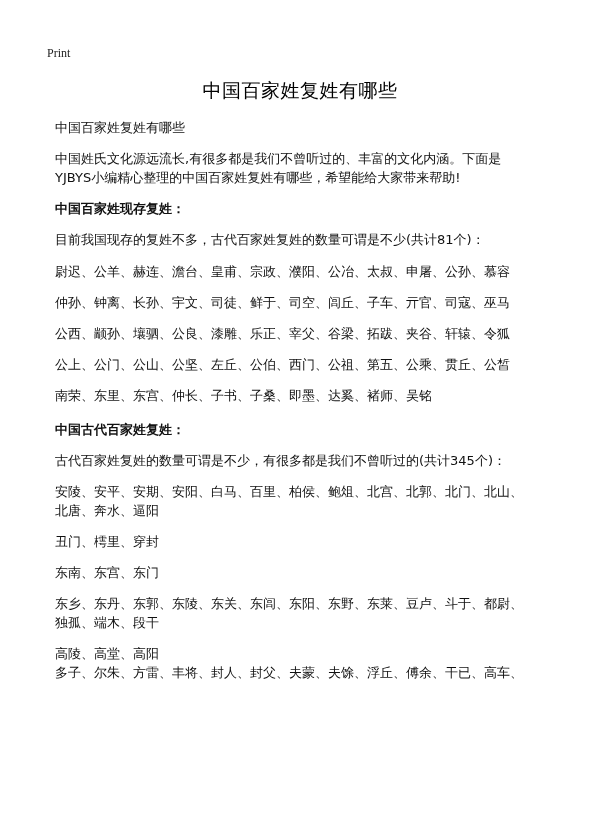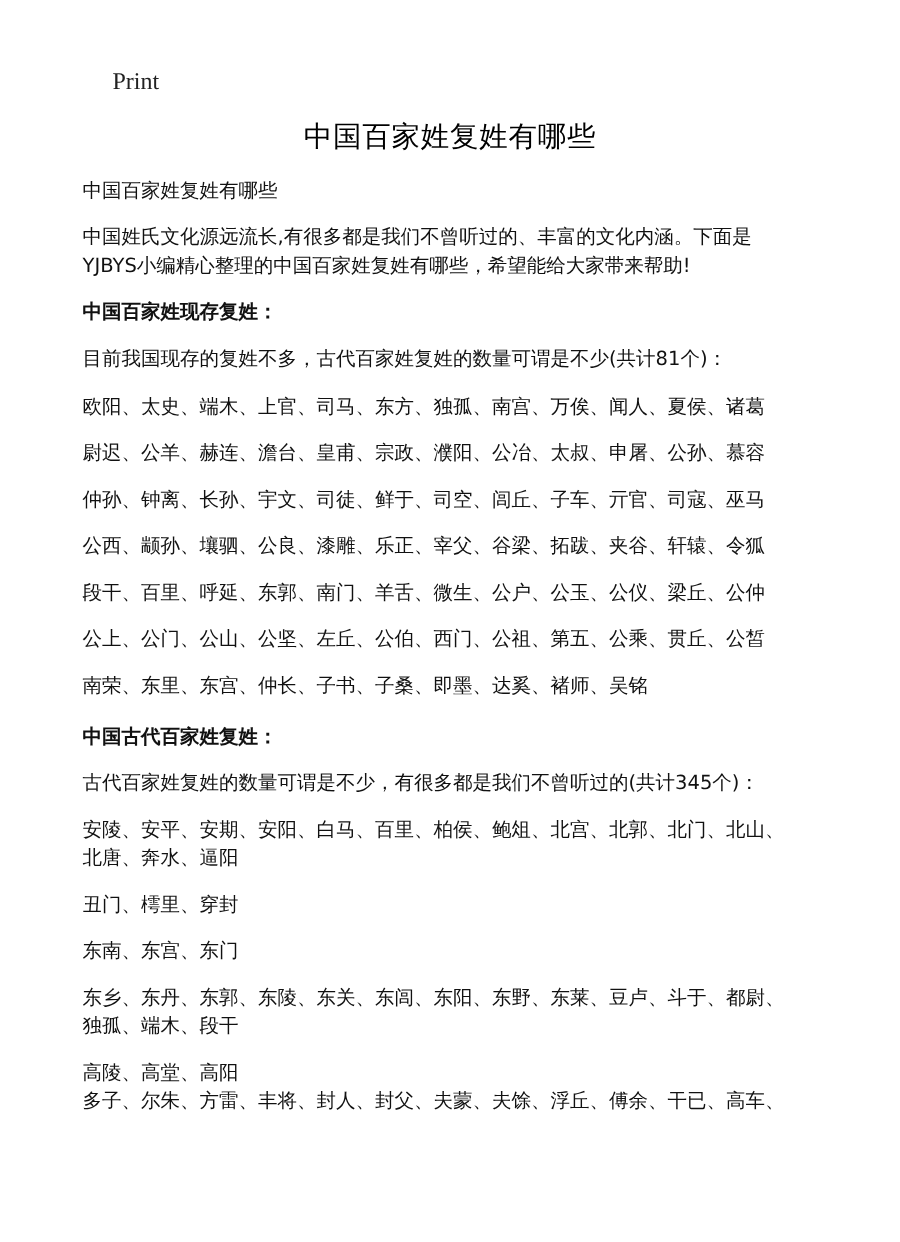--- a/index.html
+++ b/index.html
@@ -2,21 +2,21 @@
 <html><head>
   <meta charset="utf-8">
   <style>
     html, body { margin: 0; padding: 0; background: #ffffff; }
     body {
       width: 600px; height: 828px; position: relative; overflow: hidden;
       font-family: "DejaVu Sans", sans-serif; color: #111111;
     }
     .print-label {
       position: absolute; left: 47px; top: 46px;
-      font-family: "Liberation Serif", serif; font-size: 16px; color: #222; margin-left: 28px;
+      font-family: "Liberation Serif", serif; font-size: 12px; color: #222;
     }
     .title {
       position: absolute; left: 0; width: 600px; top: 78px; text-align: center;
       font-size: 19px; color: #000; letter-spacing: 0.5px;
     }
     .content {
       position: absolute; left: 55px; top: 118px; width: 500px;
       font-size: 13px; line-height: 19px;
     }
     .content p { margin: 0; }
@@ -40,25 +40,23 @@
 
   <div class="intro">
     <p>中国姓氏文化源远流长,有很多都是我们不曾听过的、丰富的文化内涵。下面是</p>
     <p>YJBYS小编精心整理的中国百家姓复姓有哪些，希望能给大家带来帮助!</p>
   </div>
 
   <p class="section-heading">中国百家姓现存复姓：</p>
   <p class="lead">目前我国现存的复姓不多，古代百家姓复姓的数量可谓是不少(共计81个)：</p>
 
   <div>
-    <p class="modern-row">欧阳、太史、端木、上官、司马、东方、独孤、南宫、万俟、闻人、夏侯、诸葛</p>
     <p class="modern-row">尉迟、公羊、赫连、澹台、皇甫、宗政、濮阳、公冶、太叔、申屠、公孙、慕容</p>
     <p class="modern-row">仲孙、钟离、长孙、宇文、司徒、鲜于、司空、闾丘、子车、亓官、司寇、巫马</p>
     <p class="modern-row">公西、颛孙、壤驷、公良、漆雕、乐正、宰父、谷梁、拓跋、夹谷、轩辕、令狐</p>
-    <p class="modern-row">段干、百里、呼延、东郭、南门、羊舌、微生、公户、公玉、公仪、梁丘、公仲</p>
     <p class="modern-row">公上、公门、公山、公坚、左丘、公伯、西门、公祖、第五、公乘、贯丘、公皙</p>
     <p class="modern-row">南荣、东里、东宫、仲长、子书、子桑、即墨、达奚、褚师、吴铭</p>
   </div>
 
   <div class="gap"></div>
   <p class="section-heading">中国古代百家姓复姓：</p>
   <p class="lead">古代百家姓复姓的数量可谓是不少，有很多都是我们不曾听过的(共计345个)：</p>
 
   <div>
     <div class="ancient-block">

